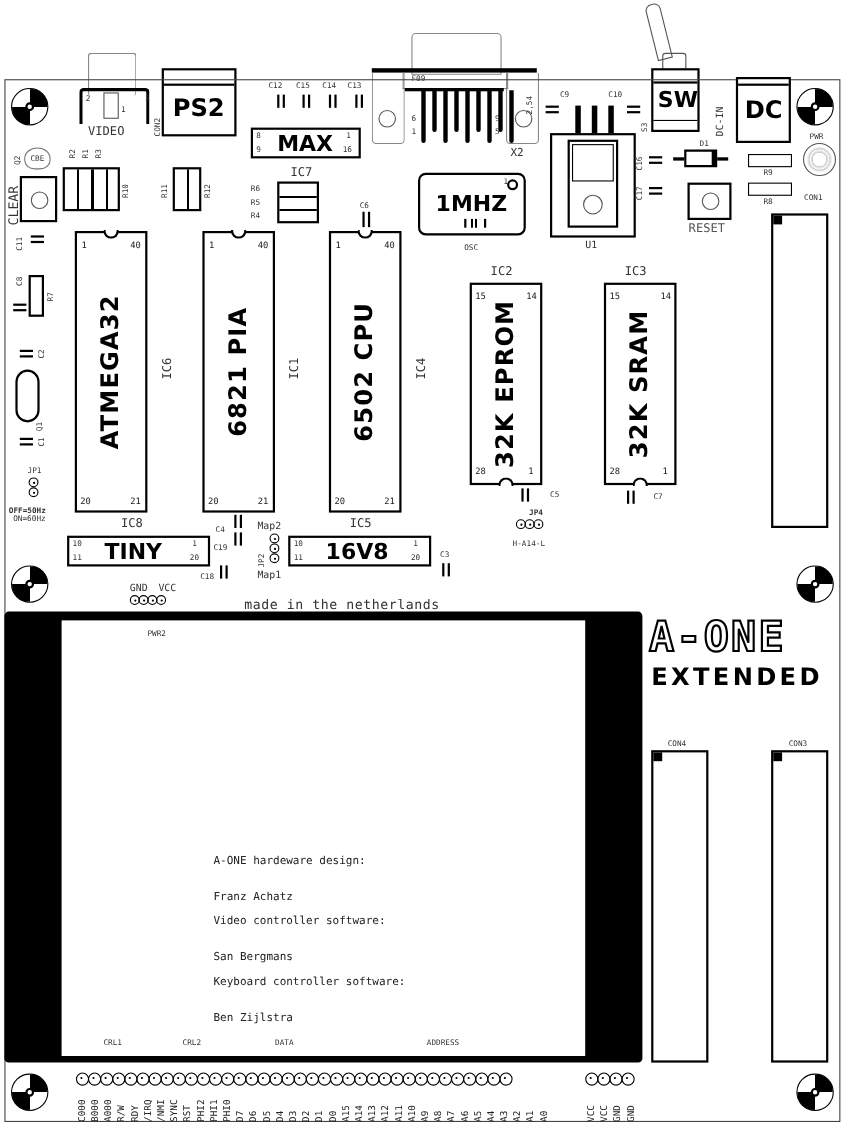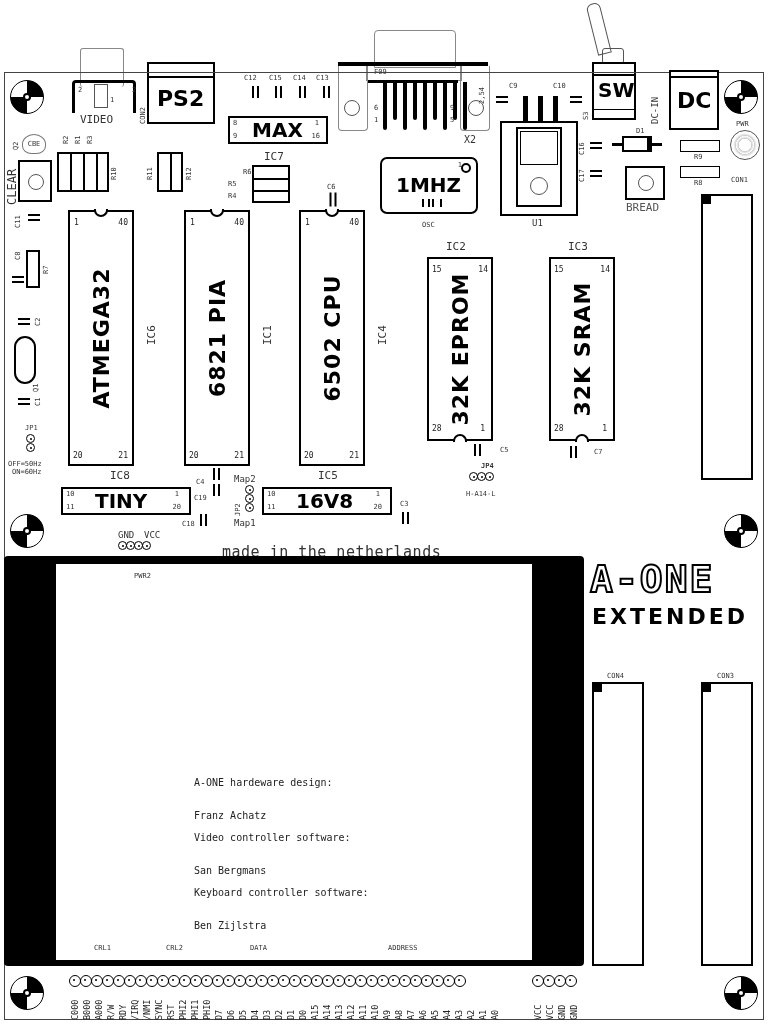--- a/index.html
+++ b/index.html
@@ -134,21 +134,21 @@
 <span class="abs tiny rot" style="left:74px;top:144px;">R1</span>
 <span class="abs tiny rot" style="left:86px;top:144px;">R3</span>
 <div class="box" style="left:57px;top:152px;width:52px;height:40px;background:linear-gradient(90deg,transparent 11px,#000 11px,#000 13px,transparent 13px,transparent 24px,#000 24px,#000 26px,transparent 26px,transparent 37px,#000 37px,#000 39px,transparent 39px);"></div>
 <span class="abs tiny rot" style="left:110px;top:180px;">R10</span>
 
 <span class="abs tiny rot" style="left:146px;top:180px;">R11</span>
 <div class="box" style="left:157px;top:152px;width:26px;height:40px;background:linear-gradient(90deg,transparent 11px,#000 11px,#000 13px,transparent 13px);"></div>
 <span class="abs tiny rot" style="left:185px;top:180px;">R12</span>
 
 <span class="abs thin" style="left:264px;top:150px;font-size:11px;">IC7</span>
-<span class="abs tiny" style="left:228px;top:168px;margin-left:15px;">R6</span>
+<span class="abs tiny" style="left:228px;top:168px;">R6</span>
 <span class="abs tiny" style="left:228px;top:180px;">R5</span>
 <span class="abs tiny" style="left:228px;top:192px;">R4</span>
 <div class="box" style="left:252px;top:165px;width:38px;height:38px;background:linear-gradient(180deg,transparent 11px,#000 11px,#000 13px,transparent 13px,transparent 23px,#000 23px,#000 25px,transparent 25px);"></div>
 
 <span class="abs tiny" style="left:327px;top:183px;">C6</span>
 <div class="caph" style="left:326px;top:196px;width:14px;transform:rotate(90deg);"></div>
 
 <div class="abs" style="left:380px;top:157px;width:98px;height:57px;border:2.5px solid #000;border-radius:7px;box-sizing:border-box;">
   <span class="tiny" style="position:absolute;right:14px;top:2px;">1</span>
   <div style="position:absolute;right:5px;top:4px;width:6px;height:6px;border:2px solid #000;border-radius:50%;"></div>
@@ -184,21 +184,21 @@
 <div class="box" style="left:622px;top:136px;width:30px;height:16px;border-right:5px solid #000;"></div>
 
 <div class="box" style="left:680px;top:140px;width:40px;height:12px;border-width:1.5px;"></div>
 <span class="abs tiny" style="left:694px;top:153px;">R9</span>
 <div class="box" style="left:680px;top:166px;width:40px;height:12px;border-width:1.5px;"></div>
 <span class="abs tiny" style="left:694px;top:179px;">R8</span>
 
 <div class="box" style="left:625px;top:166px;width:40px;height:34px;">
   <div style="position:absolute;left:11px;top:7px;width:14px;height:14px;border:1.5px solid #555;border-radius:50%;"></div>
 </div>
-<span class="abs thin" style="left:626px;top:201px;font-size:11px;color:#555;">BREAD</span>
+<span class="abs thin" style="left:626px;top:201px;font-size:11px;color:#555;">RESET</span>
 
 <span class="abs tiny" style="left:731px;top:176px;">CON1</span>
 <div class="box" style="left:701px;top:194px;width:52px;height:286px;border-width:2.5px;">
   <div style="position:absolute;left:0;top:0;width:8px;height:8px;background:#000;"></div>
 </div>
 
 <span class="abs tiny rot" style="left:14px;top:228px;">C11</span>
 <div class="caph" style="left:28px;top:214px;"></div>
 <span class="abs tiny rot" style="left:14px;top:260px;">C8</span>
 <div class="box" style="left:26px;top:250px;width:14px;height:38px;border-width:2px;"></div>
@@ -208,21 +208,21 @@
 <span class="abs tiny rot" style="left:34px;top:326px;">C2</span>
 <div class="abs" style="left:14px;top:336px;width:22px;height:48px;border:2.5px solid #000;border-radius:11px;box-sizing:border-box;"></div>
 <span class="abs tiny rot" style="left:32px;top:392px;">Q1</span>
 <div class="caph" style="left:18px;top:398px;"></div>
 <span class="abs tiny rot" style="left:34px;top:406px;">C1</span>
 <span class="abs tiny" style="left:25px;top:424px;">JP1</span>
 <div class="abs" style="left:26px;top:434px;display:flex;flex-direction:column;">
   <span class="pad"></span>
     <span class="pad"></span>
 </div>
-<span class="abs tiny" style="left:8px;top:460px;">OFF=50Hz</span>
+<span class="abs tiny" style="left:8px;top:460px;font-weight:bold;">OFF=50Hz</span>
 <span class="abs tiny" style="left:12px;top:468px;">ON=60Hz</span>
 
 <div class="chip" style="left:68px;top:210px;width:66px;height:256px;">
   <div class="notch"></div>
   <span class="pin" style="left:4px;top:6px;">1</span>
   <span class="pin" style="right:4px;top:6px;">40</span>
   <span class="pin" style="left:3px;bottom:4px;">20</span>
   <span class="pin" style="right:4px;bottom:4px;">21</span>
   <span class="vlabel">ATMEGA32</span>
 </div>
@@ -319,21 +319,21 @@
 
 <span class="abs tiny" style="left:118px;top:530px;font-size:9px;">GND</span>
 <span class="abs tiny" style="left:144px;top:530px;font-size:9px;">VCC</span>
 <div class="abs" style="left:118px;top:541px;display:flex;">
     <span class="pad"></span>
     <span class="pad"></span>
     <span class="pad"></span>
     <span class="pad"></span>
   </div>
 
-<span class="abs thin" style="left:222px;top:543px;font-size:15px;letter-spacing:0.5px;">made in the netherlands</span>
+<span class="abs thin" style="left:222px;top:543px;font-size:12px;letter-spacing:0.5px;">made in the netherlands</span>
 
 <div class="abs dotmatrix" style="left:590px;top:556px;font-size:38px;line-height:46px;letter-spacing:2px;color:transparent;-webkit-text-stroke:2px #000;">A-ONE</div>
 <div class="abs hlabel" style="left:592px;top:604px;font-size:22px;letter-spacing:3px;">EXTENDED</div>
 
 <span class="abs tiny" style="left:607px;top:672px;">CON4</span>
 <div class="box" style="left:592px;top:682px;width:52px;height:284px;border-width:2.5px;">
   <div style="position:absolute;left:0;top:0;width:8px;height:8px;background:#000;"></div>
 </div>
 <span class="abs tiny" style="left:717px;top:672px;">CON3</span>
 <div class="box" style="left:701px;top:682px;width:52px;height:284px;border-width:2.5px;">

